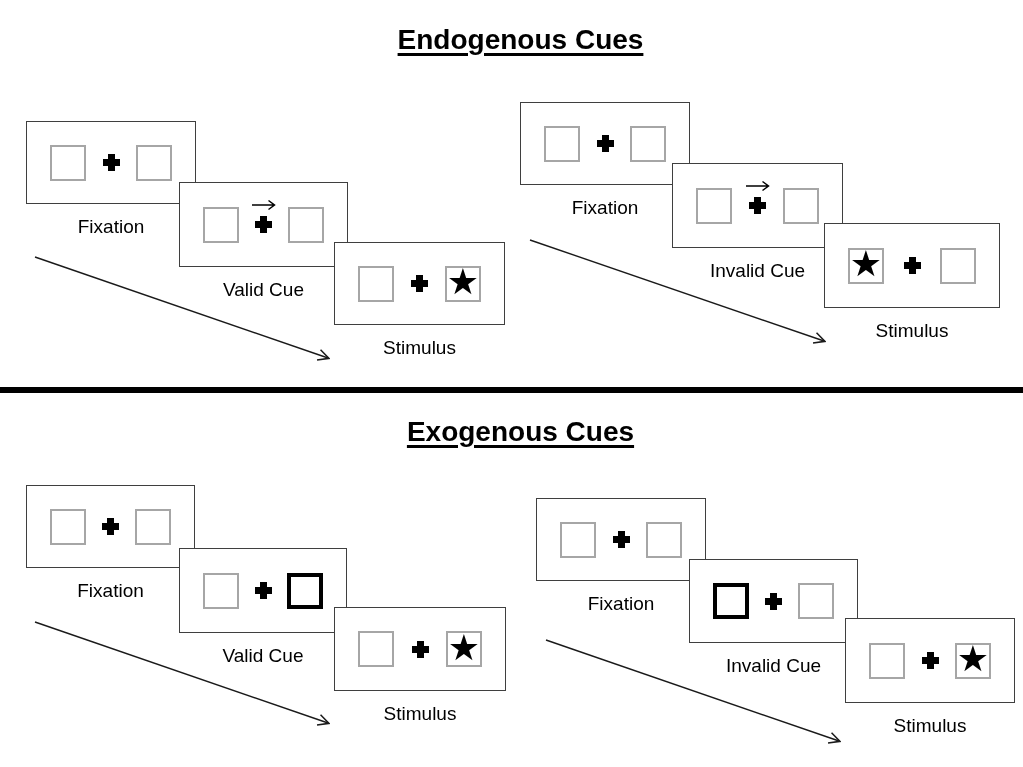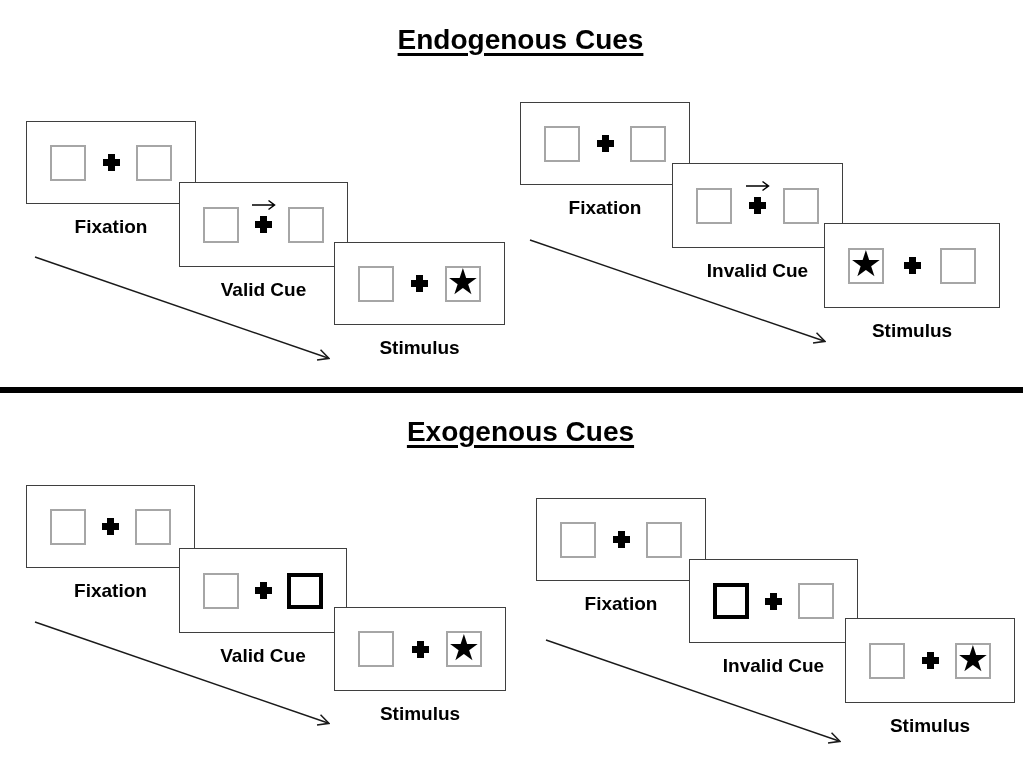--- a/index.html
+++ b/index.html
@@ -25,21 +25,21 @@
   .sq.bold{border:4px solid #000;}
   .star{
     font-family:"DejaVu Sans", sans-serif;font-size:36px;line-height:1;color:#000;
     margin-top:-3px;
   }
   .cross{position:relative;width:17px;height:17px;flex:0 0 auto;}
   .cross::before{content:"";position:absolute;left:5px;top:0;width:7px;height:17px;background:#000;}
   .cross::after{content:"";position:absolute;left:0;top:5px;width:17px;height:7px;background:#000;}
   .cuearrow{position:absolute;top:-17px;left:-4px;width:26px;height:12px;overflow:visible;}
   .plabel{
-    position:absolute;text-align:center;font-size:19px;font-weight:bold;line-height:24px;
+    position:absolute;text-align:center;font-size:19px;font-weight:normal;line-height:24px;
   }
   #arrows{position:absolute;left:0;top:0;pointer-events:none;}
 </style>
 </head>
 <body>
 
 <svg id="arrows" width="1023" height="767" viewBox="0 0 1023 767">
   <defs>
     <marker id="ah" viewBox="0 0 12 12" markerWidth="13" markerHeight="13" refX="10" refY="6" orient="auto" markerUnits="userSpaceOnUse">
       <path d="M1 1 L11 6 L1 11" fill="none" stroke="#1a1a1a" stroke-width="1.4"></path>

